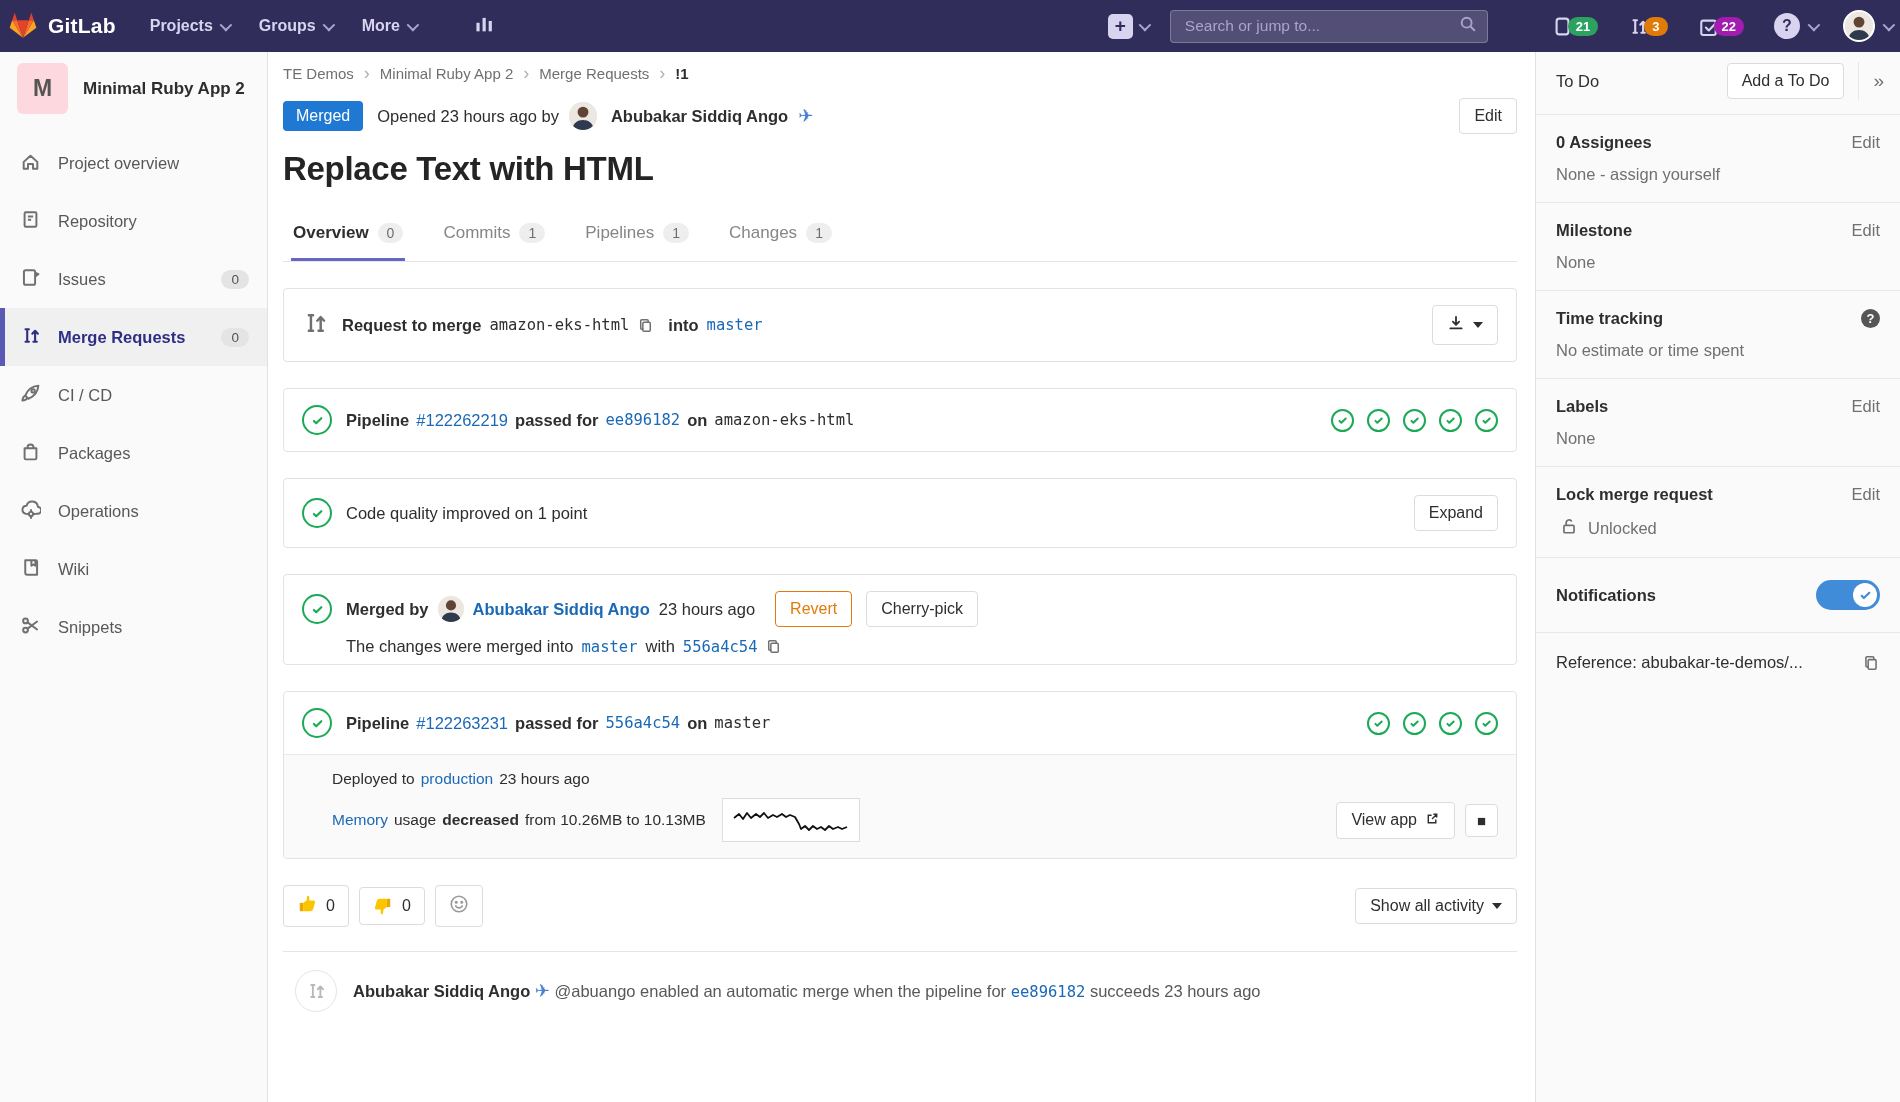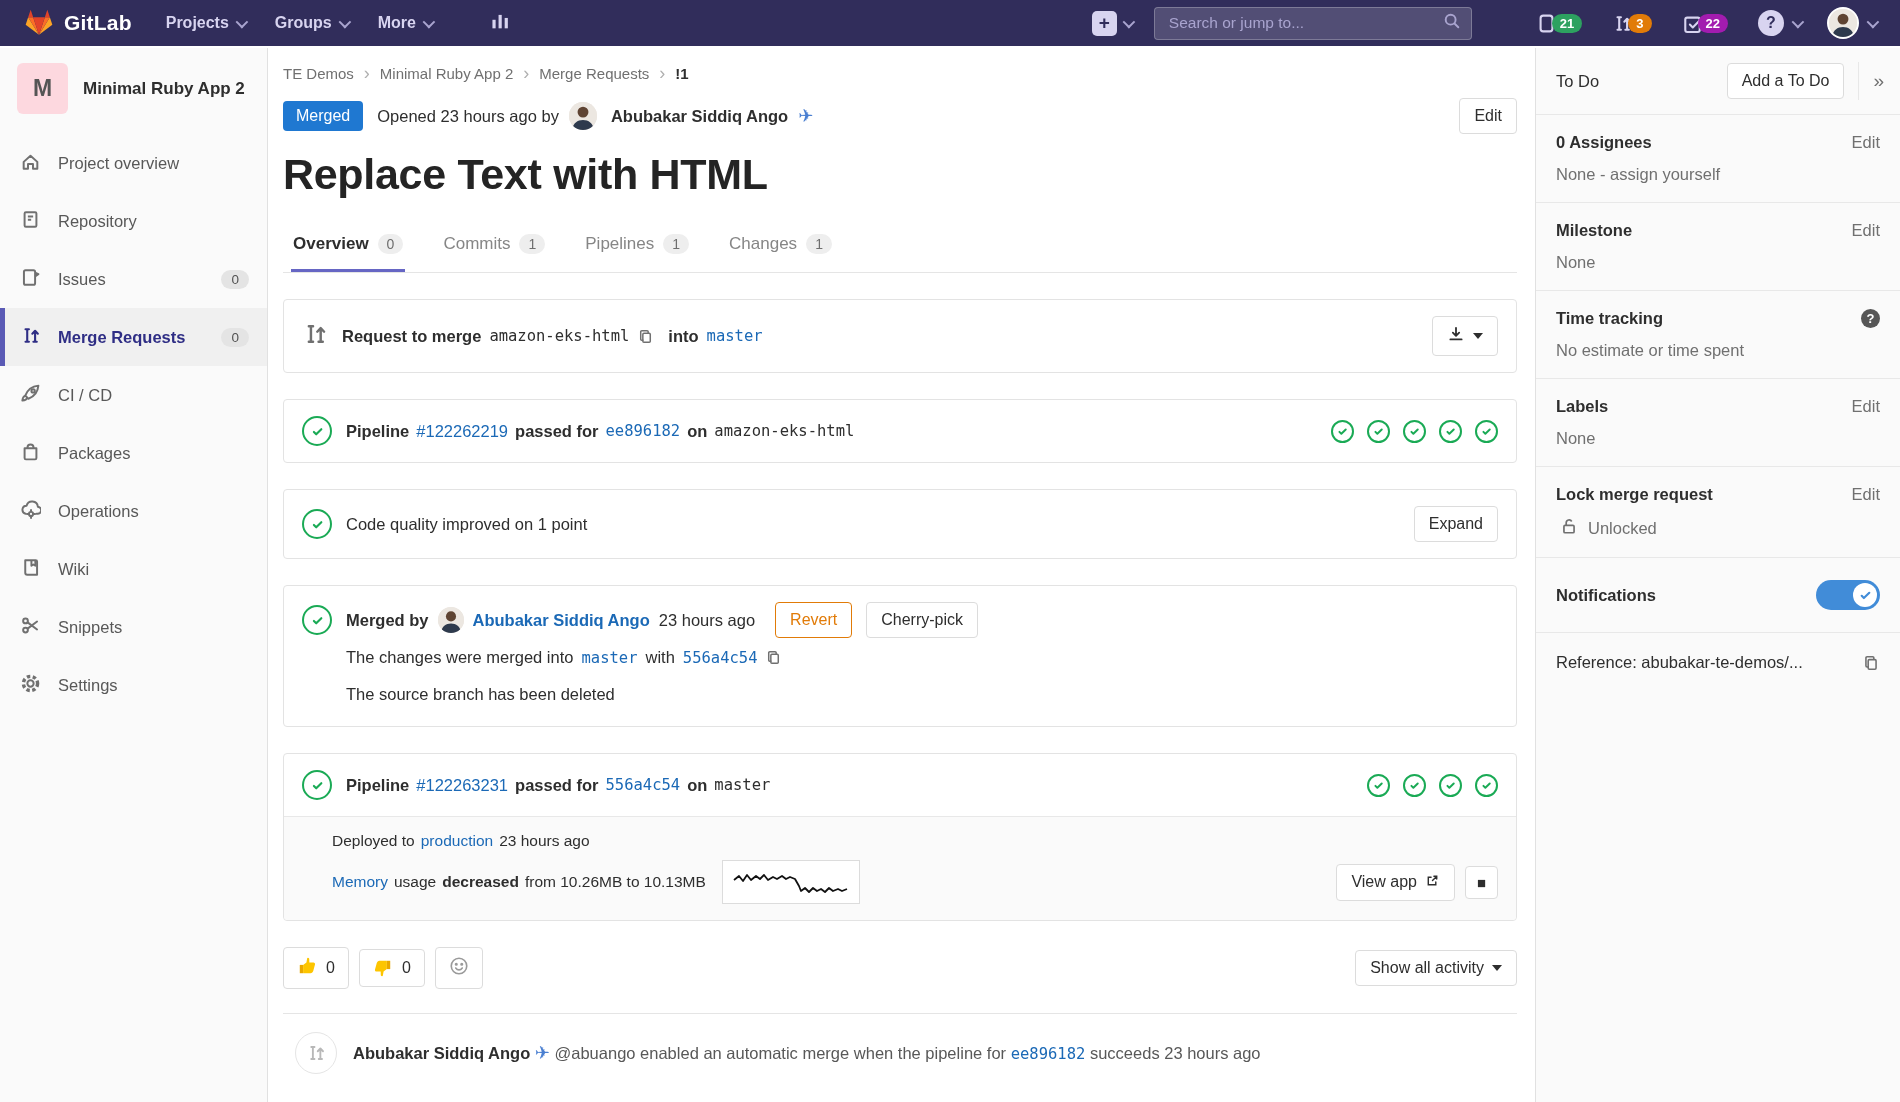--- a/index.html
+++ b/index.html
@@ -1,20 +1,20 @@
 <!DOCTYPE html>
 <html><head>
 <meta charset="utf-8">
 <style>
   * { box-sizing: border-box; margin:0; padding:0; }
   html,body { width:1900px; height:1102px; overflow:hidden; }
   body { font-family:"Liberation Sans", sans-serif; color:#2e2e2e; background:#fff; position:relative; font-size:16px; }
 
   
-  .topbar { position:absolute; top:0; left:0; right:0; height:46px; background:#312d5b; display:flex; align-items:center; padding:0 24px; z-index:50; }
+  .topbar { position:absolute; top:0; left:0; right:0; height:52px; background:#312d5b; display:flex; align-items:center; padding:0 8px; z-index:50; }
   .brand { display:flex; align-items:center; gap:10px; margin-right:34px; cursor:pointer; }
   .brand-name { color:#fff; font-size:21px; font-weight:bold; letter-spacing:.2px; }
   .topnav { display:flex; align-items:center; gap:30px; }
   .topnav-item { display:flex; align-items:center; gap:7px; color:#d8d4f0; font-size:16px; font-weight:bold; cursor:pointer; }
   .chev { width:9px; height:9px; border-right:2px solid #a9a4cf; border-bottom:2px solid #a9a4cf; transform:rotate(45deg) translateY(-2px); }
   .chart-icon { margin-left:28px; cursor:pointer; }
   .topbar-right { margin-left:auto; display:flex; align-items:center; gap:0; }
   .plus-box { display:flex; align-items:center; gap:6px; cursor:pointer; margin-right:22px; }
   .plus-tile { width:25px; height:25px; border-radius:5px; background:#d8d4f0; color:#312d5b; font-size:19px; font-weight:bold; display:flex; align-items:center; justify-content:center; }
   .searchbox { width:318px; height:33px; background:rgba(255,255,255,.16); border:1px solid rgba(255,255,255,.25); border-radius:4px; display:flex; align-items:center; padding:0 10px 0 14px; margin-right:64px; }
@@ -49,21 +49,21 @@
   .crumb-current { color:#2e2e2e; font-weight:bold; }
 
   .status-row { margin-top:16px; display:flex; align-items:center; gap:10px; }
   .merged-badge { background:#1f78d1; color:#fff; border-radius:4px; padding:6px 13px; font-size:16px; }
   .opened-txt { font-size:16.5px; color:#2e2e2e; margin-left:4px; }
   .author-name { font-weight:bold; cursor:pointer; }
   .plane { color:#4a7fd1; font-size:18px; }
   .btn { display:inline-flex; align-items:center; gap:8px; border:1px solid #dcdcdc; border-radius:4px; background:#fff; padding:8px 14px; font-size:16px; color:#2e2e2e; cursor:pointer; white-space:nowrap; }
   .edit-btn { margin-left:auto; }
 
-  .mr-title { margin-top:16px; font-size:43px; font-weight:bold; color:#242424; letter-spacing:-.3px; }
+  .mr-title { margin-top:16px; font-size:33px; font-weight:bold; color:#242424; letter-spacing:-.3px; }
 
   .tabs { display:flex; gap:36px; margin-top:22px; border-bottom:1px solid #e5e5e5; padding-left:8px; }
   .tab { display:flex; align-items:center; gap:9px; padding:13px 2px 15px; font-size:17px; color:#868686; border-bottom:3px solid transparent; cursor:pointer; }
   .tab.active { color:#2e2e2e; font-weight:bold; border-bottom-color:#6666c4; }
   .tab-count { background:#eee; border-radius:11px; padding:2px 9px; font-size:14px; color:#6e6e6e; font-weight:normal; }
 
   .cards { margin-top:26px; }
   .card { border:1px solid #e3e3e3; border-radius:4px; background:#fff; margin-bottom:26px; }
   .card-row { display:flex; align-items:center; gap:14px; padding:16px 18px; }
   .mono { font-family:"DejaVu Sans Mono", monospace; font-size:15.5px; }
@@ -272,27 +272,20 @@
       <span>Wiki</span>
     </div>
     <div class="nav-item">
       <span><svg width="21" height="21" viewBox="0 0 16 16" fill="none" stroke="#707070" stroke-width="1.5" stroke-linecap="round">
             <circle cx="4.2" cy="4.5" r="1.8"></circle>
             <circle cx="4.2" cy="11.5" r="1.8"></circle>
             <path d="M5.8 5.6 13 11M5.8 10.4 13 5"></path>
           </svg></span>
       <span>Snippets</span>
     </div>
-    <div class="nav-item">
-      <span><svg width="21" height="21" viewBox="0 0 16 16" fill="none">
-            <circle cx="8" cy="8" r="5.4" stroke="#707070" stroke-width="2.6" stroke-dasharray="2.6 1.9"></circle>
-            <circle cx="8" cy="8" r="2.4" stroke="#707070" stroke-width="1.5"></circle>
-          </svg></span>
-      <span>Settings</span>
-    </div>
   </nav>
 </aside>
 
 <main class="main">
   <div class="breadcrumb">
     <span class="crumb">TE Demos</span>
     <span class="sep">›</span>
     <span class="crumb">Minimal Ruby App 2</span>
     <span class="sep">›</span>
     <span class="crumb">Merge Requests</span>
@@ -448,21 +441,20 @@
         <span class="mono link">master</span>
         <span>with</span>
         <span class="mono link">556a4c54</span>
         <span class="copy-icon">
             <svg width="17" height="17" viewBox="0 0 16 16" fill="none" stroke="#707070" stroke-width="1.4">
               <rect x="5.5" y="5" width="7" height="8.5" rx="1"></rect>
               <path d="M10.5 5V3.5a1 1 0 0 0-1-1h-5a1 1 0 0 0-1 1v7a1 1 0 0 0 1 1H6"></path>
             </svg>
           </span>
       </div>
-      <div class="merged-sub last">The source branch has been deleted</div>
     </div>
 
     <div class="card">
       <div class="card-row">
         <span class="circle-check">
             <svg width="17" height="17" viewBox="0 0 16 16" fill="none" stroke="#1aaa55" stroke-width="2" stroke-linecap="round" stroke-linejoin="round">
               <path d="M4.6 8.4l2.2 2.2L11.6 5.8"></path>
             </svg>
           </span>
         <span style="display:flex;align-items:center;gap:7px;font-size:16.5px;">

